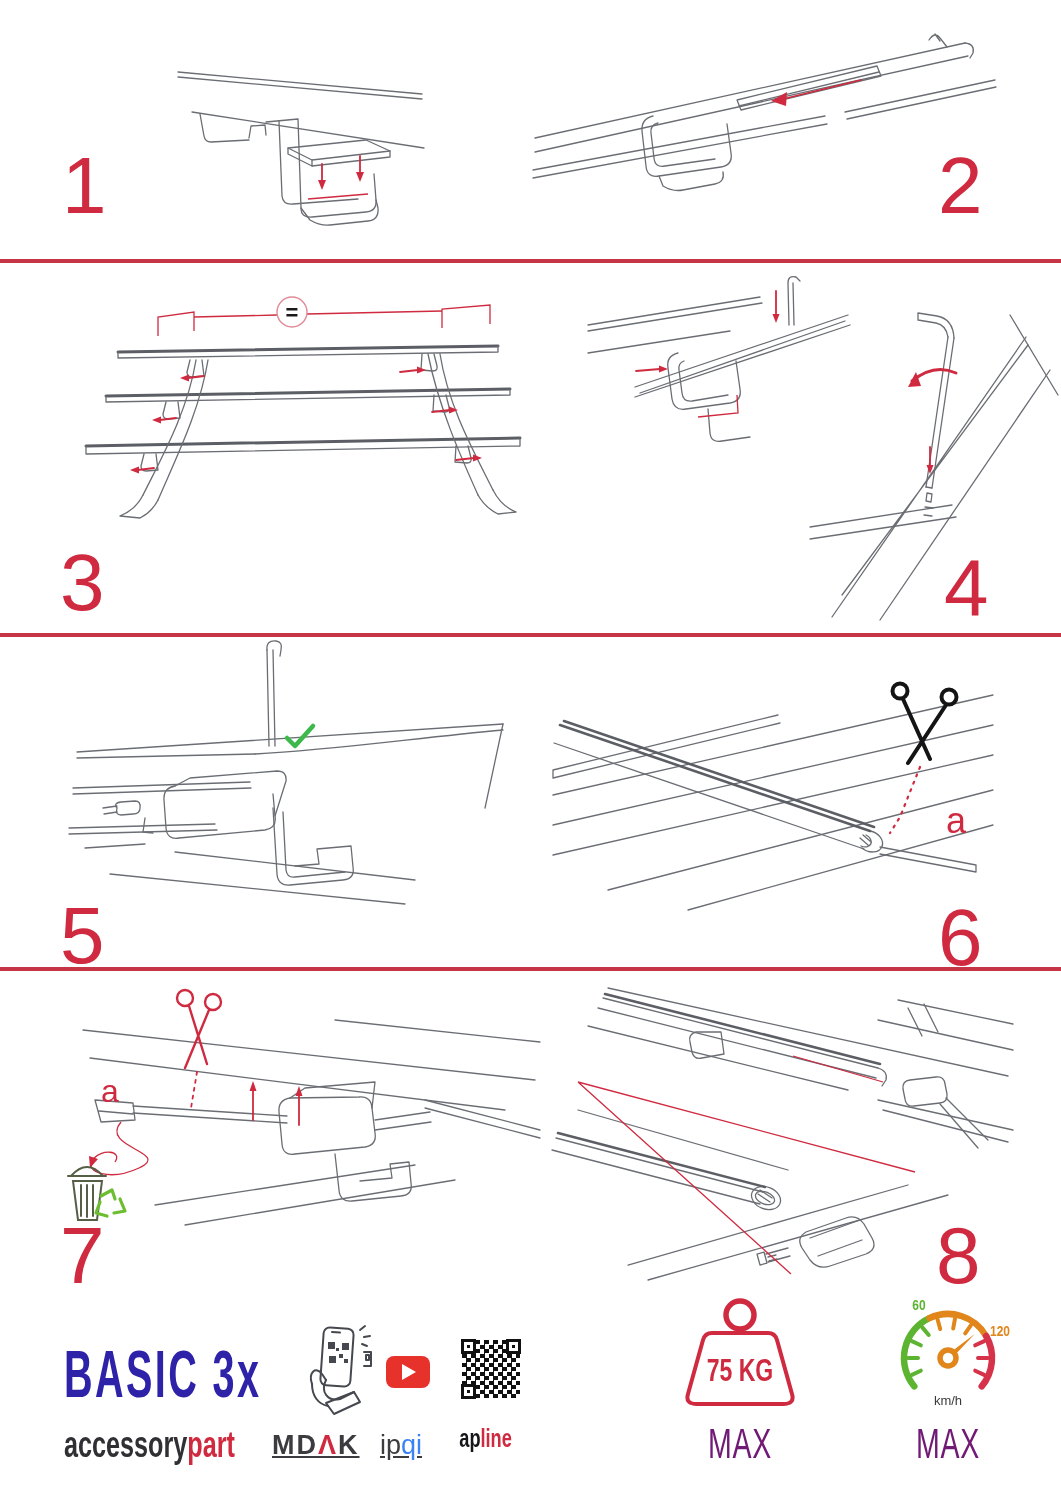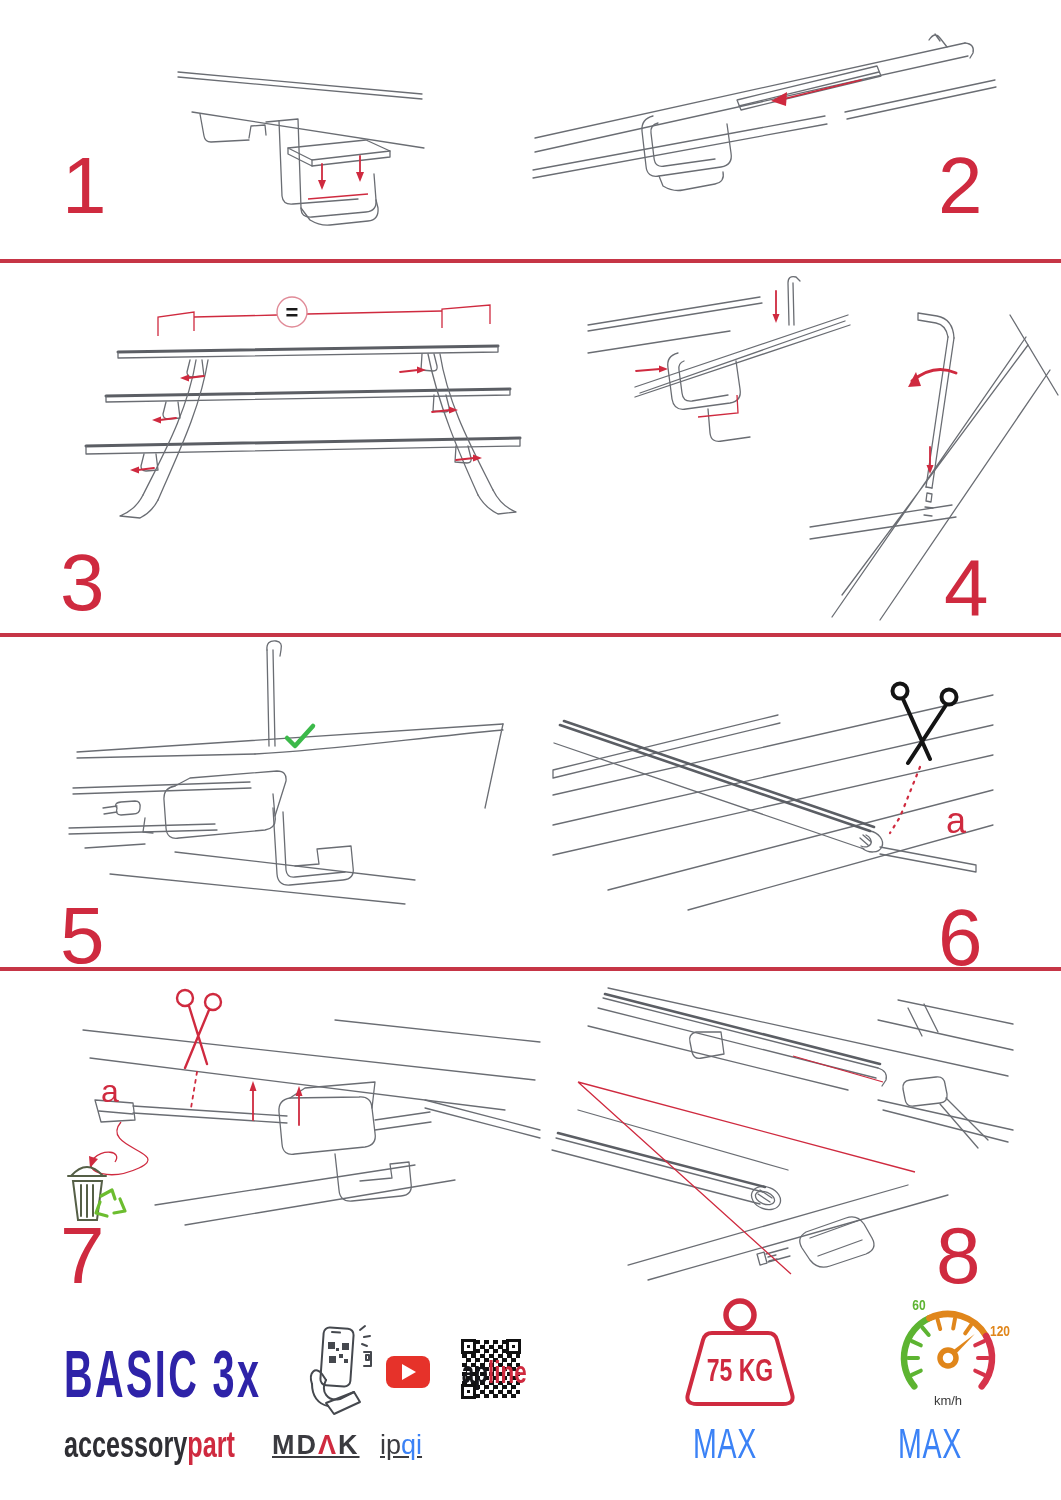--- a/index.html
+++ b/index.html
@@ -22,21 +22,21 @@
   .brandsub{position:absolute;left:64px;top:1424px;font-size:36px;font-weight:700;letter-spacing:0px;white-space:nowrap;transform:scaleX(0.70);transform-origin:left top;}
   .brandsub .b1{color:#2f2f34;} .brandsub .b2{color:#cf2a3f;}
   .partner{position:absolute;font-size:27px;font-weight:700;color:#3b3b40;text-align:left;white-space:nowrap;text-decoration:underline;}
   .yt{position:absolute;left:386px;top:1356px;width:44px;height:32px;background:#e6322a;border-radius:8px;}
   .yt .tri{position:absolute;left:16px;top:8px;width:0;height:0;border-left:14px solid #fff;border-top:8px solid transparent;border-bottom:8px solid transparent;}
   .qr{position:absolute;left:462px;top:1340px;width:58px;height:58px;background:
       conic-gradient(#111 25%, #fff 0 50%, #111 0 75%, #fff 0) 0 0/9px 9px;}
   .qr .f{position:absolute;width:15px;height:15px;border:3px solid #111;background:#fff;box-sizing:border-box;}
   .qr .f::after{content:'';position:absolute;left:3px;top:3px;right:3px;bottom:3px;background:#111;}
   .qr .tl{left:-1px;top:-1px;} .qr .tr{right:-1px;top:-1px;} .qr .bl{left:-1px;bottom:-1px;}
-  .maxlbl{position:absolute;font-size:42px;font-weight:500;color:#3b82f6;text-align:left;letter-spacing:1px;}
+  .maxlbl{position:absolute;font-size:42px;font-weight:500;color:#701a75;text-align:center;letter-spacing:1px;}
   .maxin{display:inline-block;transform:scaleX(0.68);transform-origin:center top;}
 </style>
 </head>
 <body>
 
 <div id="sheet">
 
   <div class="stepnum" style="left:62px;top:146px;">1</div>
 
   <svg class="abs" style="left:170px;top:50px;" width="260" height="190" viewBox="0 0 260 190">
@@ -318,21 +318,21 @@
   <div class="yt">
       <div class="tri"></div>
     </div>
   <div class="partner" style="left:380px;top:1430px;width:55px;font-weight:500;"><span>ip</span><span style="color:#3b82f6;">qi</span></div>
 
   <div class="qr">
       <div class="f tl"></div>
       <div class="f tr"></div>
       <div class="f bl"></div>
     </div>
-  <div class="partner" style="left:448px;top:1354px;width:100px;font-size:32px;"><span class="condc" style="transform:scaleX(0.7);"><span style="color:#16161a;">ap</span><span style="color:#cf2a3f;">line</span></span></div>
+  <div class="partner" style="left:448px;top:1423px;width:100px;font-size:26px;"><span class="condc" style="transform:scaleX(0.7);"><span style="color:#16161a;">ap</span><span style="color:#cf2a3f;">line</span></span></div>
 
   <svg class="abs" style="left:678px;top:1293px;" width="125" height="125" viewBox="0 0 125 125">
     <circle cx="62" cy="22" r="14" fill="none" stroke="#cf2a3f" stroke-width="5.5"></circle>
     <path d="M34 40 L90 40 Q97 40 99 47 L114 101 Q117 111 105 111 L19 111 Q7 111 10 101 L25 47 Q27 40 34 40 Z" fill="#ffffff" stroke="#cf2a3f" stroke-width="4" stroke-linejoin="round"></path>
     <text transform="translate(62 88) scale(0.72 1)" text-anchor="middle" font-size="32" font-weight="bold" fill="#cf2a3f" font-family="Liberation Sans, sans-serif">75 KG</text>
   </svg>
   <div class="maxlbl" style="left:678px;top:1420px;width:125px;"><span class="maxin">MAX</span></div>
 
   <svg class="abs" style="left:883px;top:1296px;" width="130" height="118" viewBox="0 0 130 118">
     <g fill="none" stroke-linecap="round" stroke-width="6.5">

